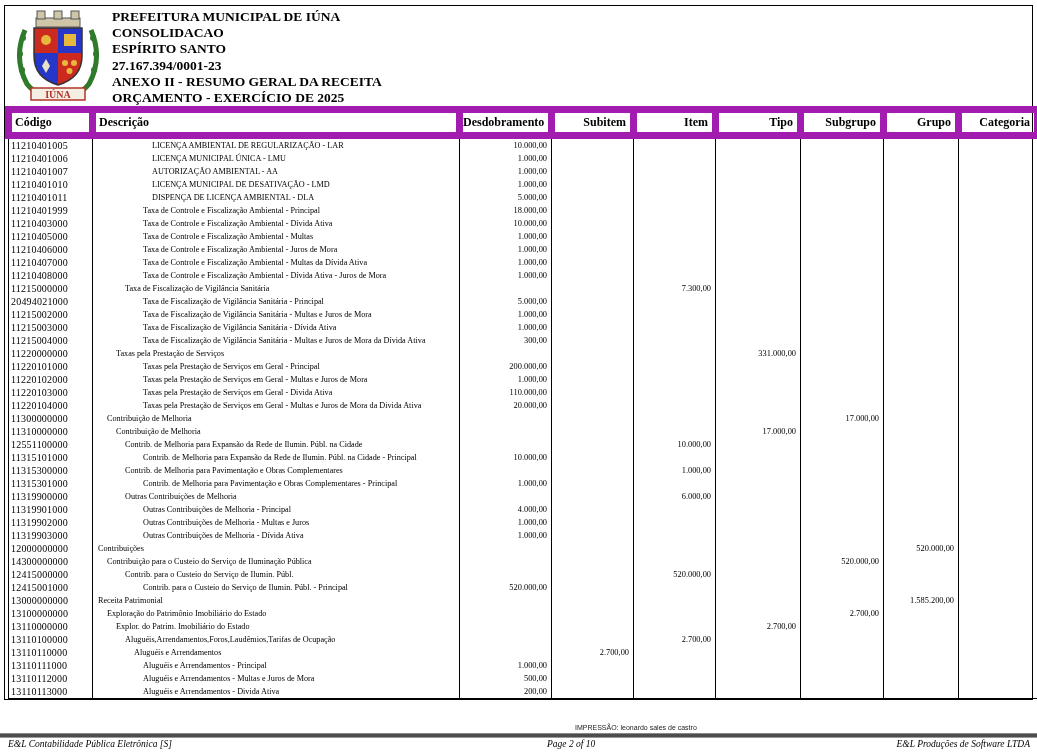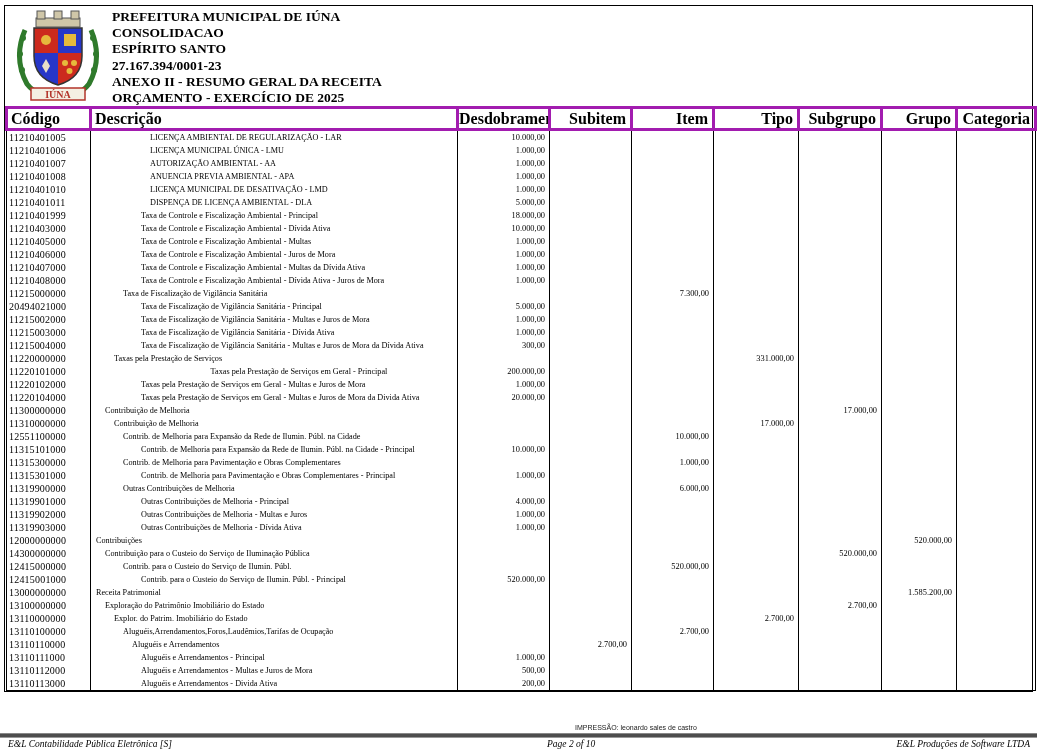--- a/index.html
+++ b/index.html
@@ -14,21 +14,21 @@
   .report-header { position:relative; height:100px; }
   .logo { position:absolute; left:6px; top:2px; width:94px; height:96px; }
   .title-block { position:absolute; left:107px; top:3px; }
   .title-line { font-weight:bold; font-size:13.5px; line-height:16.2px; white-space:nowrap; }
 
   table.budget-table {
     width:100%; border-collapse:collapse; table-layout:fixed;
     border:1px solid #000;
   }
   .budget-table th {
-    border:3px solid #a21caf; font-size:16px; font-weight:bold;
+    border:7px solid #a21caf; font-size:12px; font-weight:bold;
     height:19px; padding:0; white-space:nowrap; overflow:hidden;
   }
   .budget-table th.left  { text-align:left;  padding-left:3px; }
   .budget-table th.right { text-align:right; padding-right:4px; }
   .budget-table td {
     border-left:1px solid #000; border-right:1px solid #000;
     height:13px; line-height:13px; padding:0;
     white-space:nowrap; overflow:hidden; vertical-align:middle;
     font-size:8.2px;
   }
@@ -164,31 +164,20 @@
             <td class="desc" style="padding-left: 59px;">AUTORIZAÇÃO AMBIENTAL - AA</td>
             <td class="val">1.000,00</td>
             <td class="val"></td>
             <td class="val"></td>
             <td class="val"></td>
             <td class="val"></td>
             <td class="val"></td>
             <td class="val"></td>
           </tr>
           <tr>
-            <td class="code">11210401008</td>
-            <td class="desc" style="padding-left: 59px;">ANUENCIA PREVIA AMBIENTAL - APA</td>
-            <td class="val">1.000,00</td>
-            <td class="val"></td>
-            <td class="val"></td>
-            <td class="val"></td>
-            <td class="val"></td>
-            <td class="val"></td>
-            <td class="val"></td>
-          </tr>
-          <tr>
             <td class="code">11210401010</td>
             <td class="desc" style="padding-left: 59px;">LICENÇA MUNICIPAL DE DESATIVAÇÃO - LMD</td>
             <td class="val">1.000,00</td>
             <td class="val"></td>
             <td class="val"></td>
             <td class="val"></td>
             <td class="val"></td>
             <td class="val"></td>
             <td class="val"></td>
           </tr>
@@ -330,33 +319,44 @@
             <td class="val"></td>
             <td class="val"></td>
             <td class="val"></td>
             <td class="val">331.000,00</td>
             <td class="val"></td>
             <td class="val"></td>
             <td class="val"></td>
           </tr>
           <tr>
             <td class="code">11220101000</td>
-            <td class="desc" style="padding-left: 50px; text-align: center;">Taxas pela Prestação de Serviços em Geral - Principal</td>
+            <td class="desc" style="padding-left: 50px;">Taxas pela Prestação de Serviços em Geral - Principal</td>
             <td class="val">200.000,00</td>
             <td class="val"></td>
             <td class="val"></td>
             <td class="val"></td>
             <td class="val"></td>
             <td class="val"></td>
             <td class="val"></td>
           </tr>
           <tr>
             <td class="code">11220102000</td>
             <td class="desc" style="padding-left: 50px;">Taxas pela Prestação de Serviços em Geral - Multas e Juros de Mora</td>
             <td class="val">1.000,00</td>
+            <td class="val"></td>
+            <td class="val"></td>
+            <td class="val"></td>
+            <td class="val"></td>
+            <td class="val"></td>
+            <td class="val"></td>
+          </tr>
+          <tr>
+            <td class="code">11220103000</td>
+            <td class="desc" style="padding-left: 50px;">Taxas pela Prestação de Serviços em Geral - Divida Ativa</td>
+            <td class="val">110.000,00</td>
             <td class="val"></td>
             <td class="val"></td>
             <td class="val"></td>
             <td class="val"></td>
             <td class="val"></td>
             <td class="val"></td>
           </tr>
           <tr>
             <td class="code">11220104000</td>
             <td class="desc" style="padding-left: 50px;">Taxas pela Prestação de Serviços em Geral - Multas e Juros de Mora da Divida Ativa</td>

